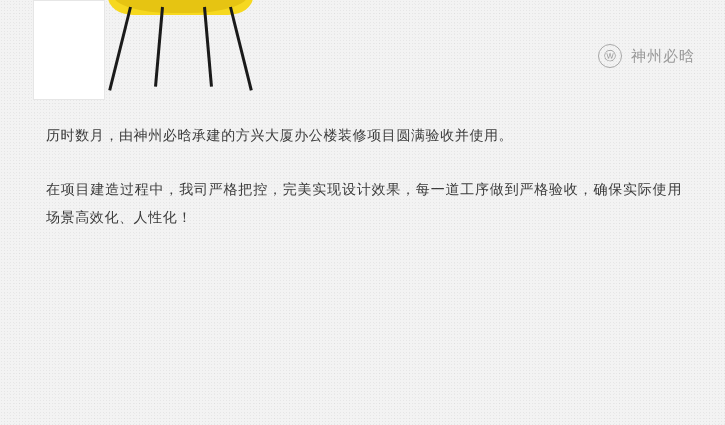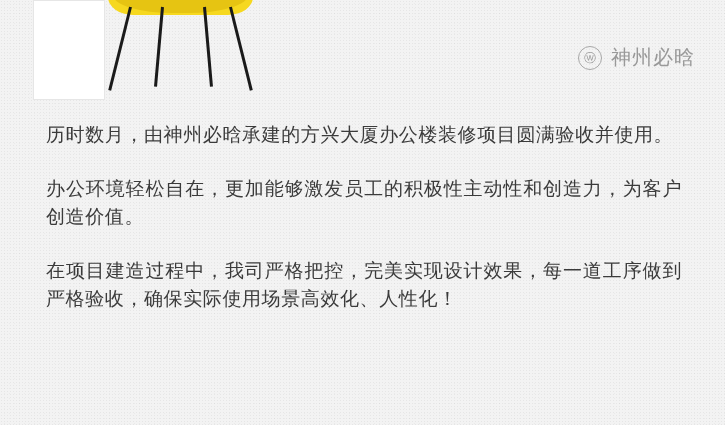--- a/index.html
+++ b/index.html
@@ -102,40 +102,40 @@
     border-radius: 50%;
     border: 1px solid #9a9a9a;
     display: flex;
     align-items: center;
     justify-content: center;
     color: #8c8c8c;
     font-size: 12px;
     line-height: 1;
   }
   .brand-name {
-    font-size: 20px;
+    font-size: 15px;
     color: #8a8a8a;
     letter-spacing: 1px;
     font-family: Liberation Serif, serif;
   }
 
   
   .article {
     position: absolute;
     left: 46px;
     top: 122px;
     width: 636px;
   }
   .para {
-    font-size: 19px;
+    font-size: 14px;
     line-height: 28px;
     color: #3b3b3b;
     letter-spacing: 0.6px;
     text-align: justify;
-    font-family: Liberation Mono, monospace;
+    font-family: Liberation Serif, serif;
     margin: 0 0 26px 0;
   }
   .para:last-child { margin-bottom: 4px; }
 </style>
 </head>
 <body>
 
 <div id="page">
 
   <div class="hero">
@@ -151,17 +151,16 @@
     </div>
   </div>
 
   <div class="brand">
     <span class="brand-mark">ⓦ</span>
     <span class="brand-name">神州必晗</span>
   </div>
 
   <div class="article">
     <p class="para">历时数月，由神州必晗承建的方兴大厦办公楼装修项目圆满验收并使用。</p>
-    <p class="para">办公环境轻松自在，更加能够激发员工的积极性主动性和创造力，为客户创造价值。</p>
     <p class="para">在项目建造过程中，我司严格把控，完美实现设计效果，每一道工序做到严格验收，确保实际使用场景高效化、人性化！</p>
   </div>
 
 </div>
 
 </body></html>

